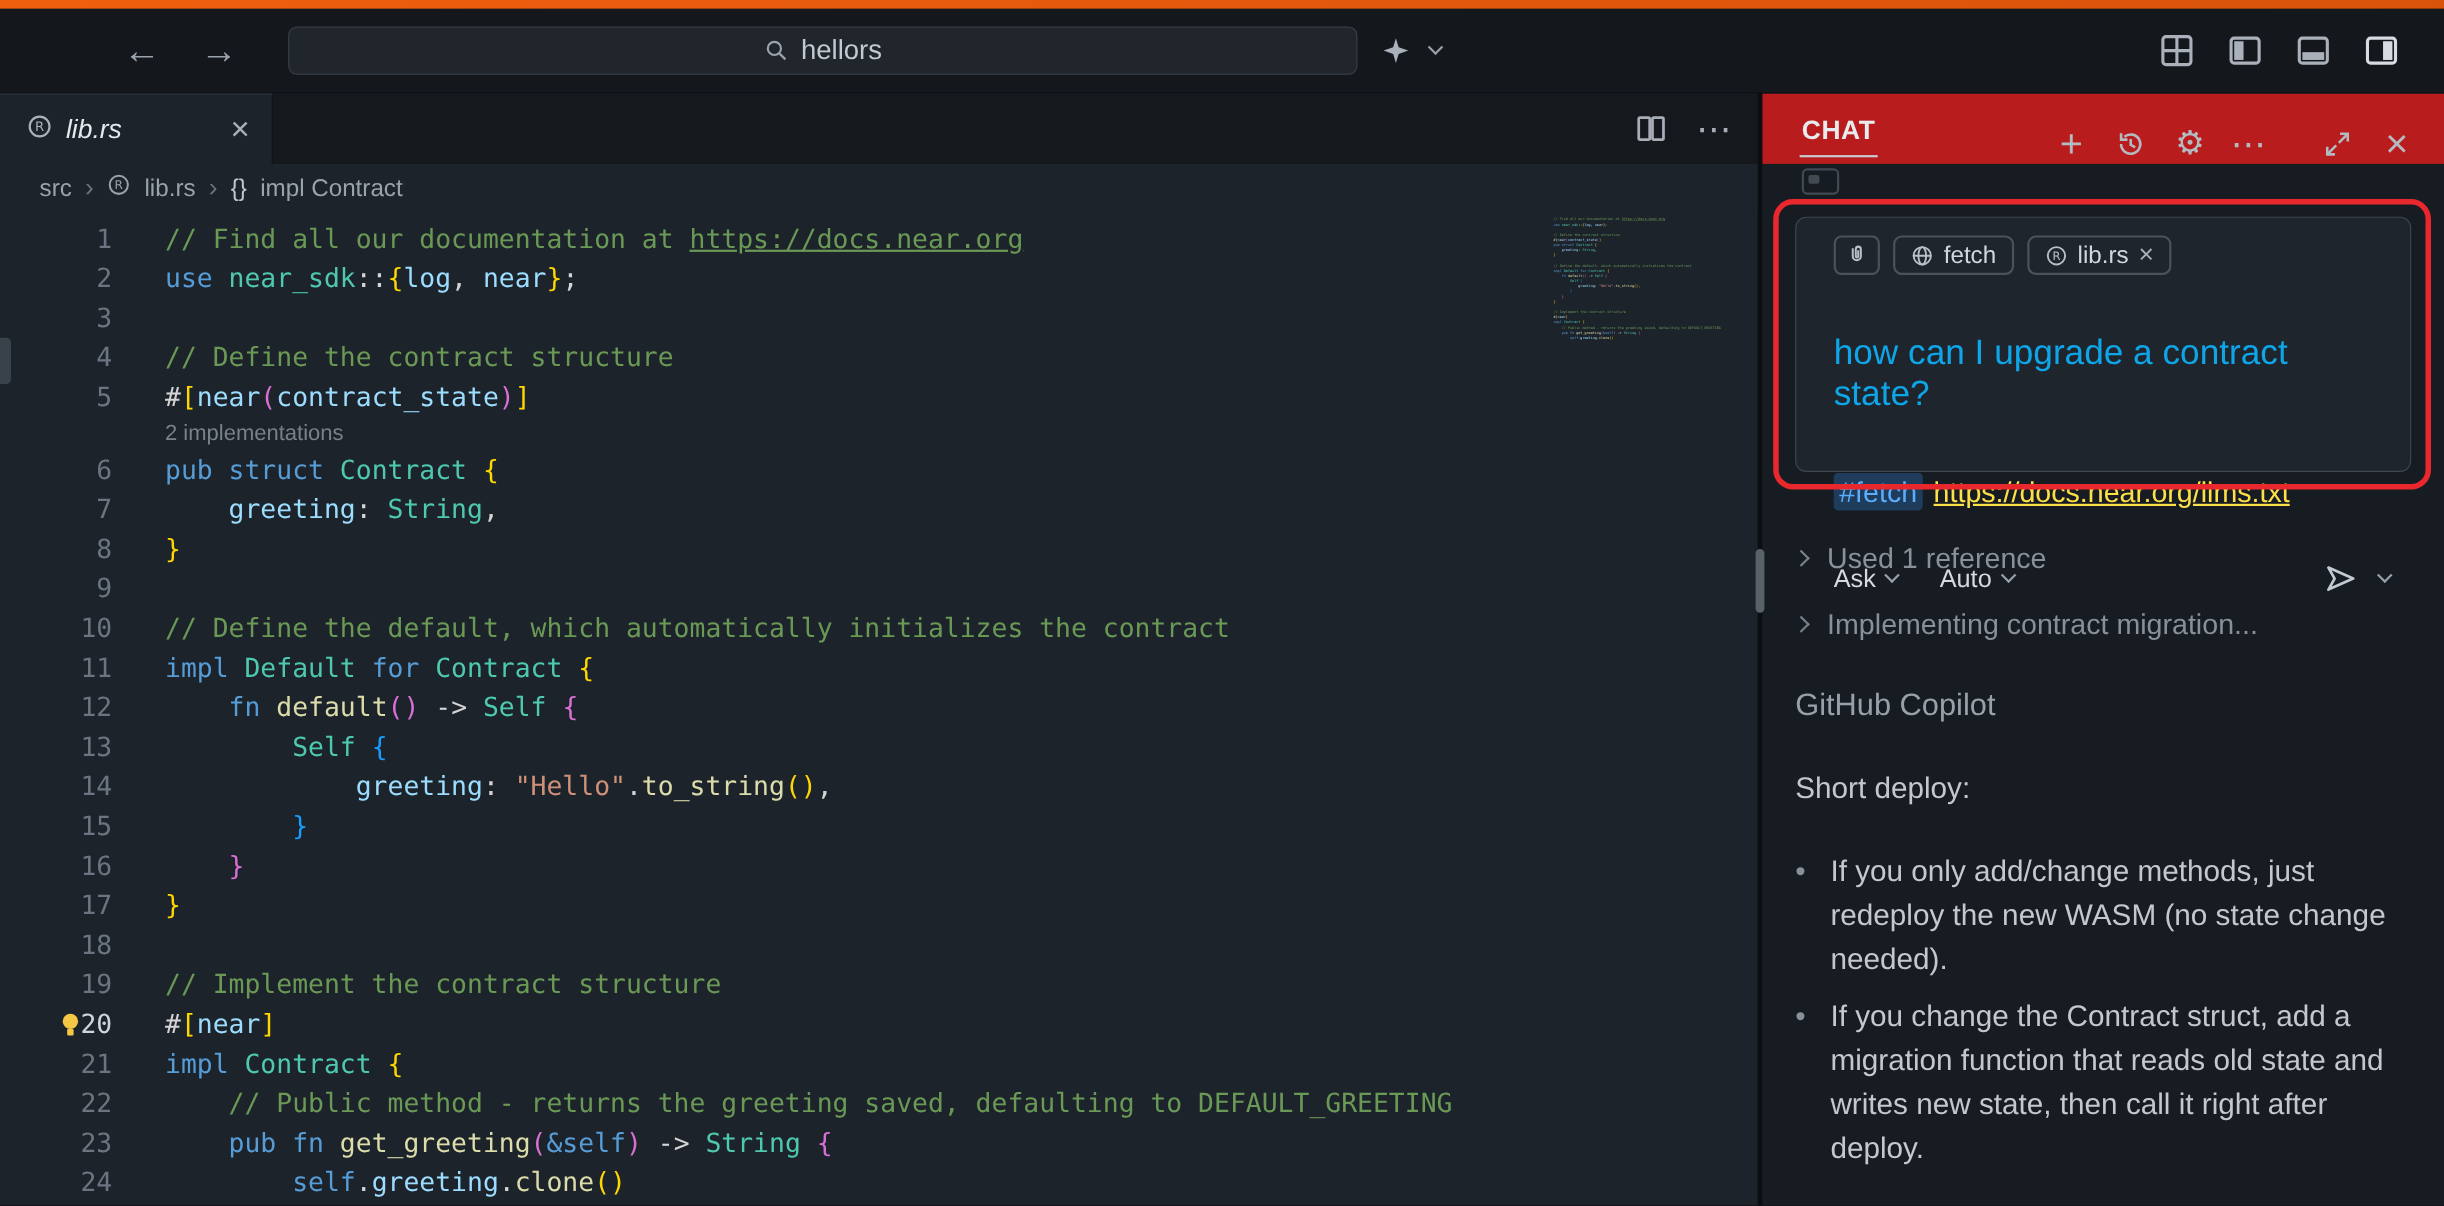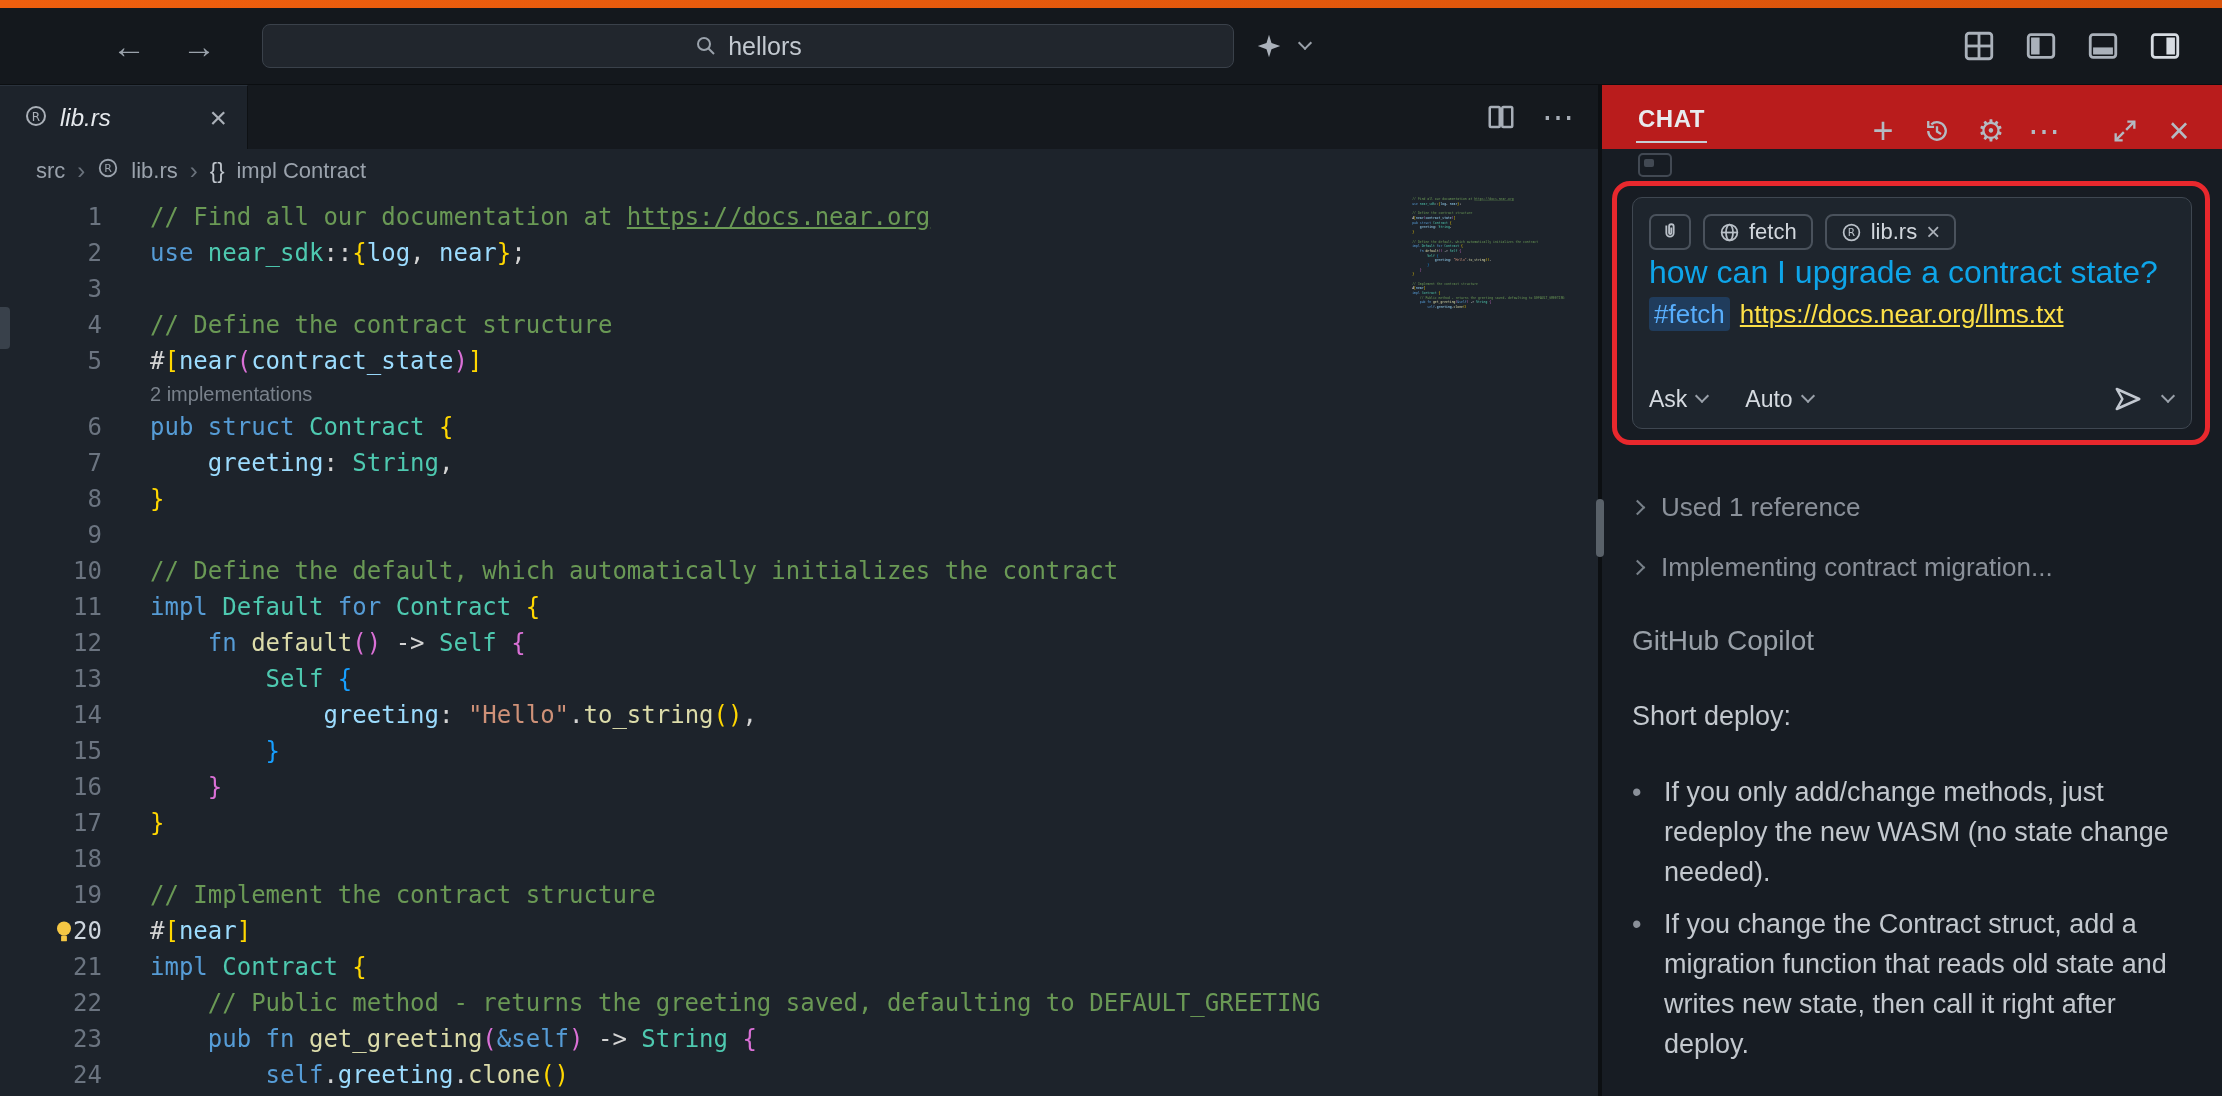--- a/index.html
+++ b/index.html
@@ -94,21 +94,21 @@
 
   .chat-body { position:relative; flex:1; padding:0 30px; overflow:hidden; }
   .clipped-box { position:absolute; top:4px; left:36px; width:34px; height:24px; border:2px solid #4a525c;
                  border-radius:5px; opacity:.85; }
   .clipped-box i { display:block; width:10px; height:8px; background:#4a525c; margin:4px; border-radius:2px; }
 
   .red-annotation { position:absolute; left:10px; right:12px; top:32px; height:264px;
                     border:5px solid #e8282d; border-radius:18px; pointer-events:none; z-index:5; }
 
   .chat-input { margin-top:48px; position:relative; background:#1e252d; border:1px solid #3f4751;
-                border-radius:10px; padding:16px 18px 14px 16px; height:232px; display:flex; flex-direction:column; }
+                border-radius:10px; padding:16px 18px 14px 34px; height:232px; display:flex; flex-direction:column;gap:48px; }
   .chips-row { display:flex; align-items:center; gap:12px; }
   .attach-btn { width:42px; height:36px; border:2px solid #4a525c; border-radius:7px; display:flex;
                 align-items:center; justify-content:center; }
   .attach-btn svg { width:22px; height:22px; stroke:#b9c0c8; fill:none; stroke-width:2; }
   .chip { height:36px; border:2px solid #4a525c; border-radius:8px; padding:0 14px; display:flex;
           align-items:center; gap:9px; font-size:22px; color:#d2d7dd; }
   .chip svg { width:21px; height:21px; }
   .chip-close { font-size:24px; color:#aab0b8; line-height:1; }
   .chat-message { margin-top:4px; font-size:32px; color:#0ea5e9; }
   .tag-line { margin-top:8px; font-size:26px; }

